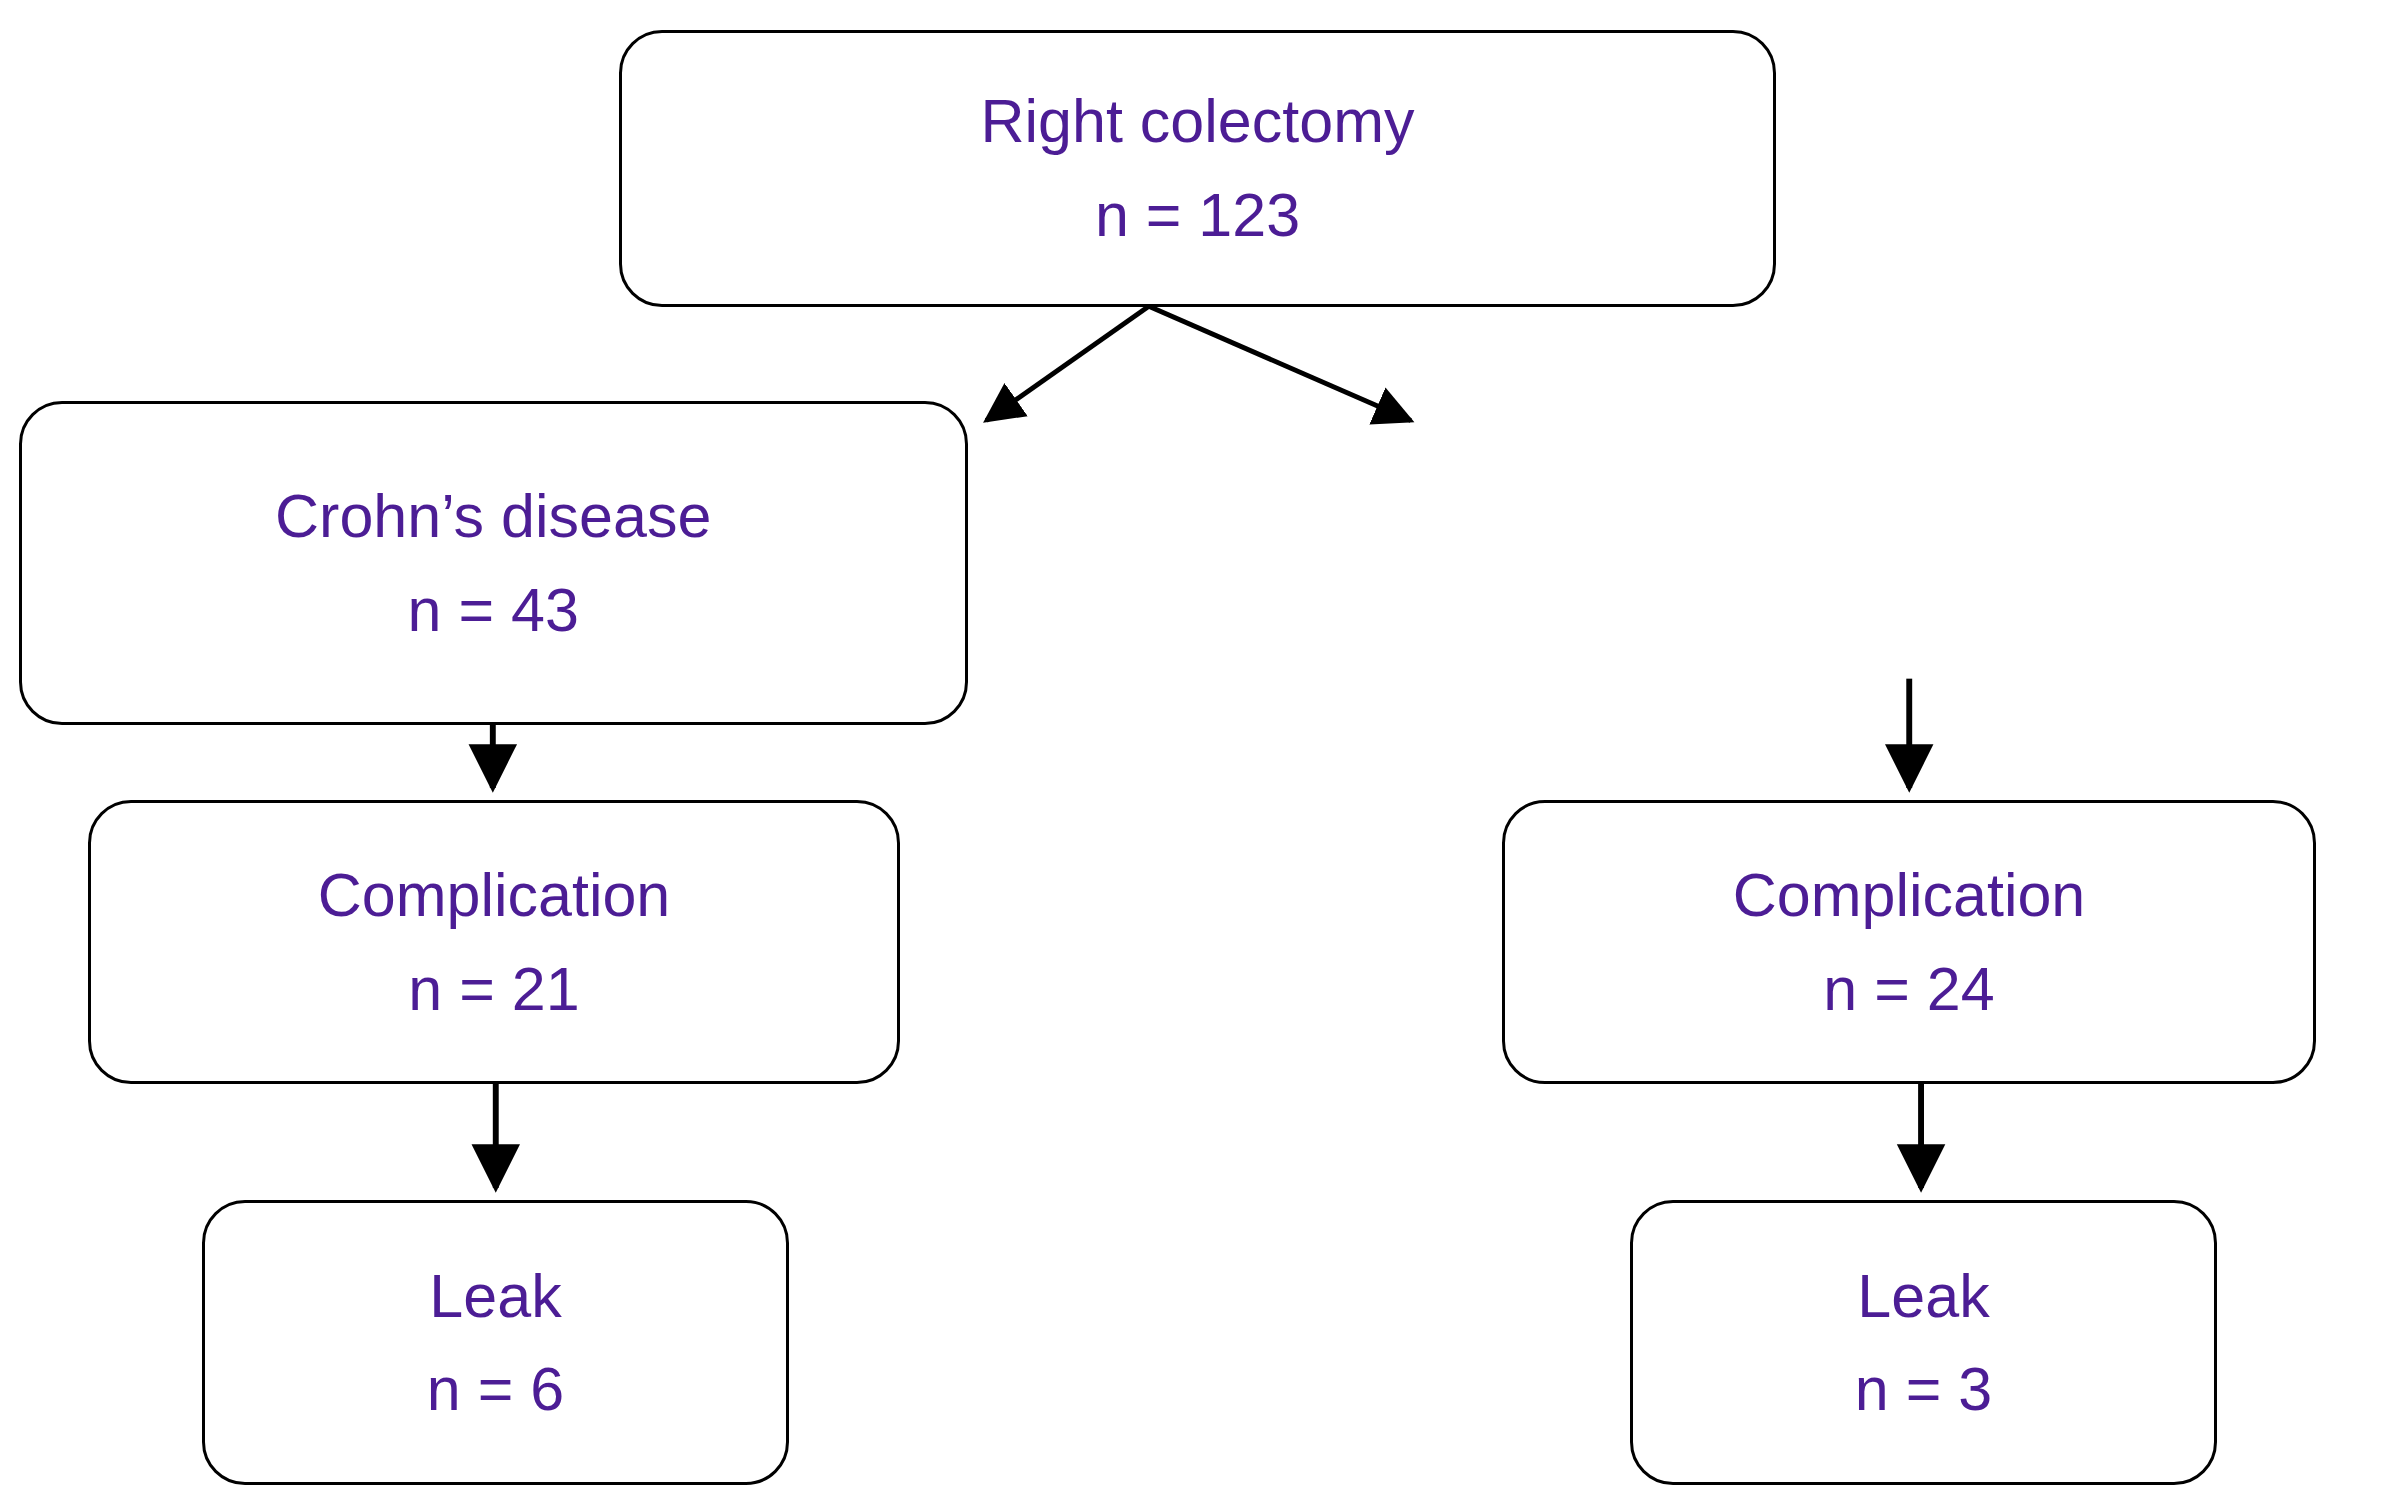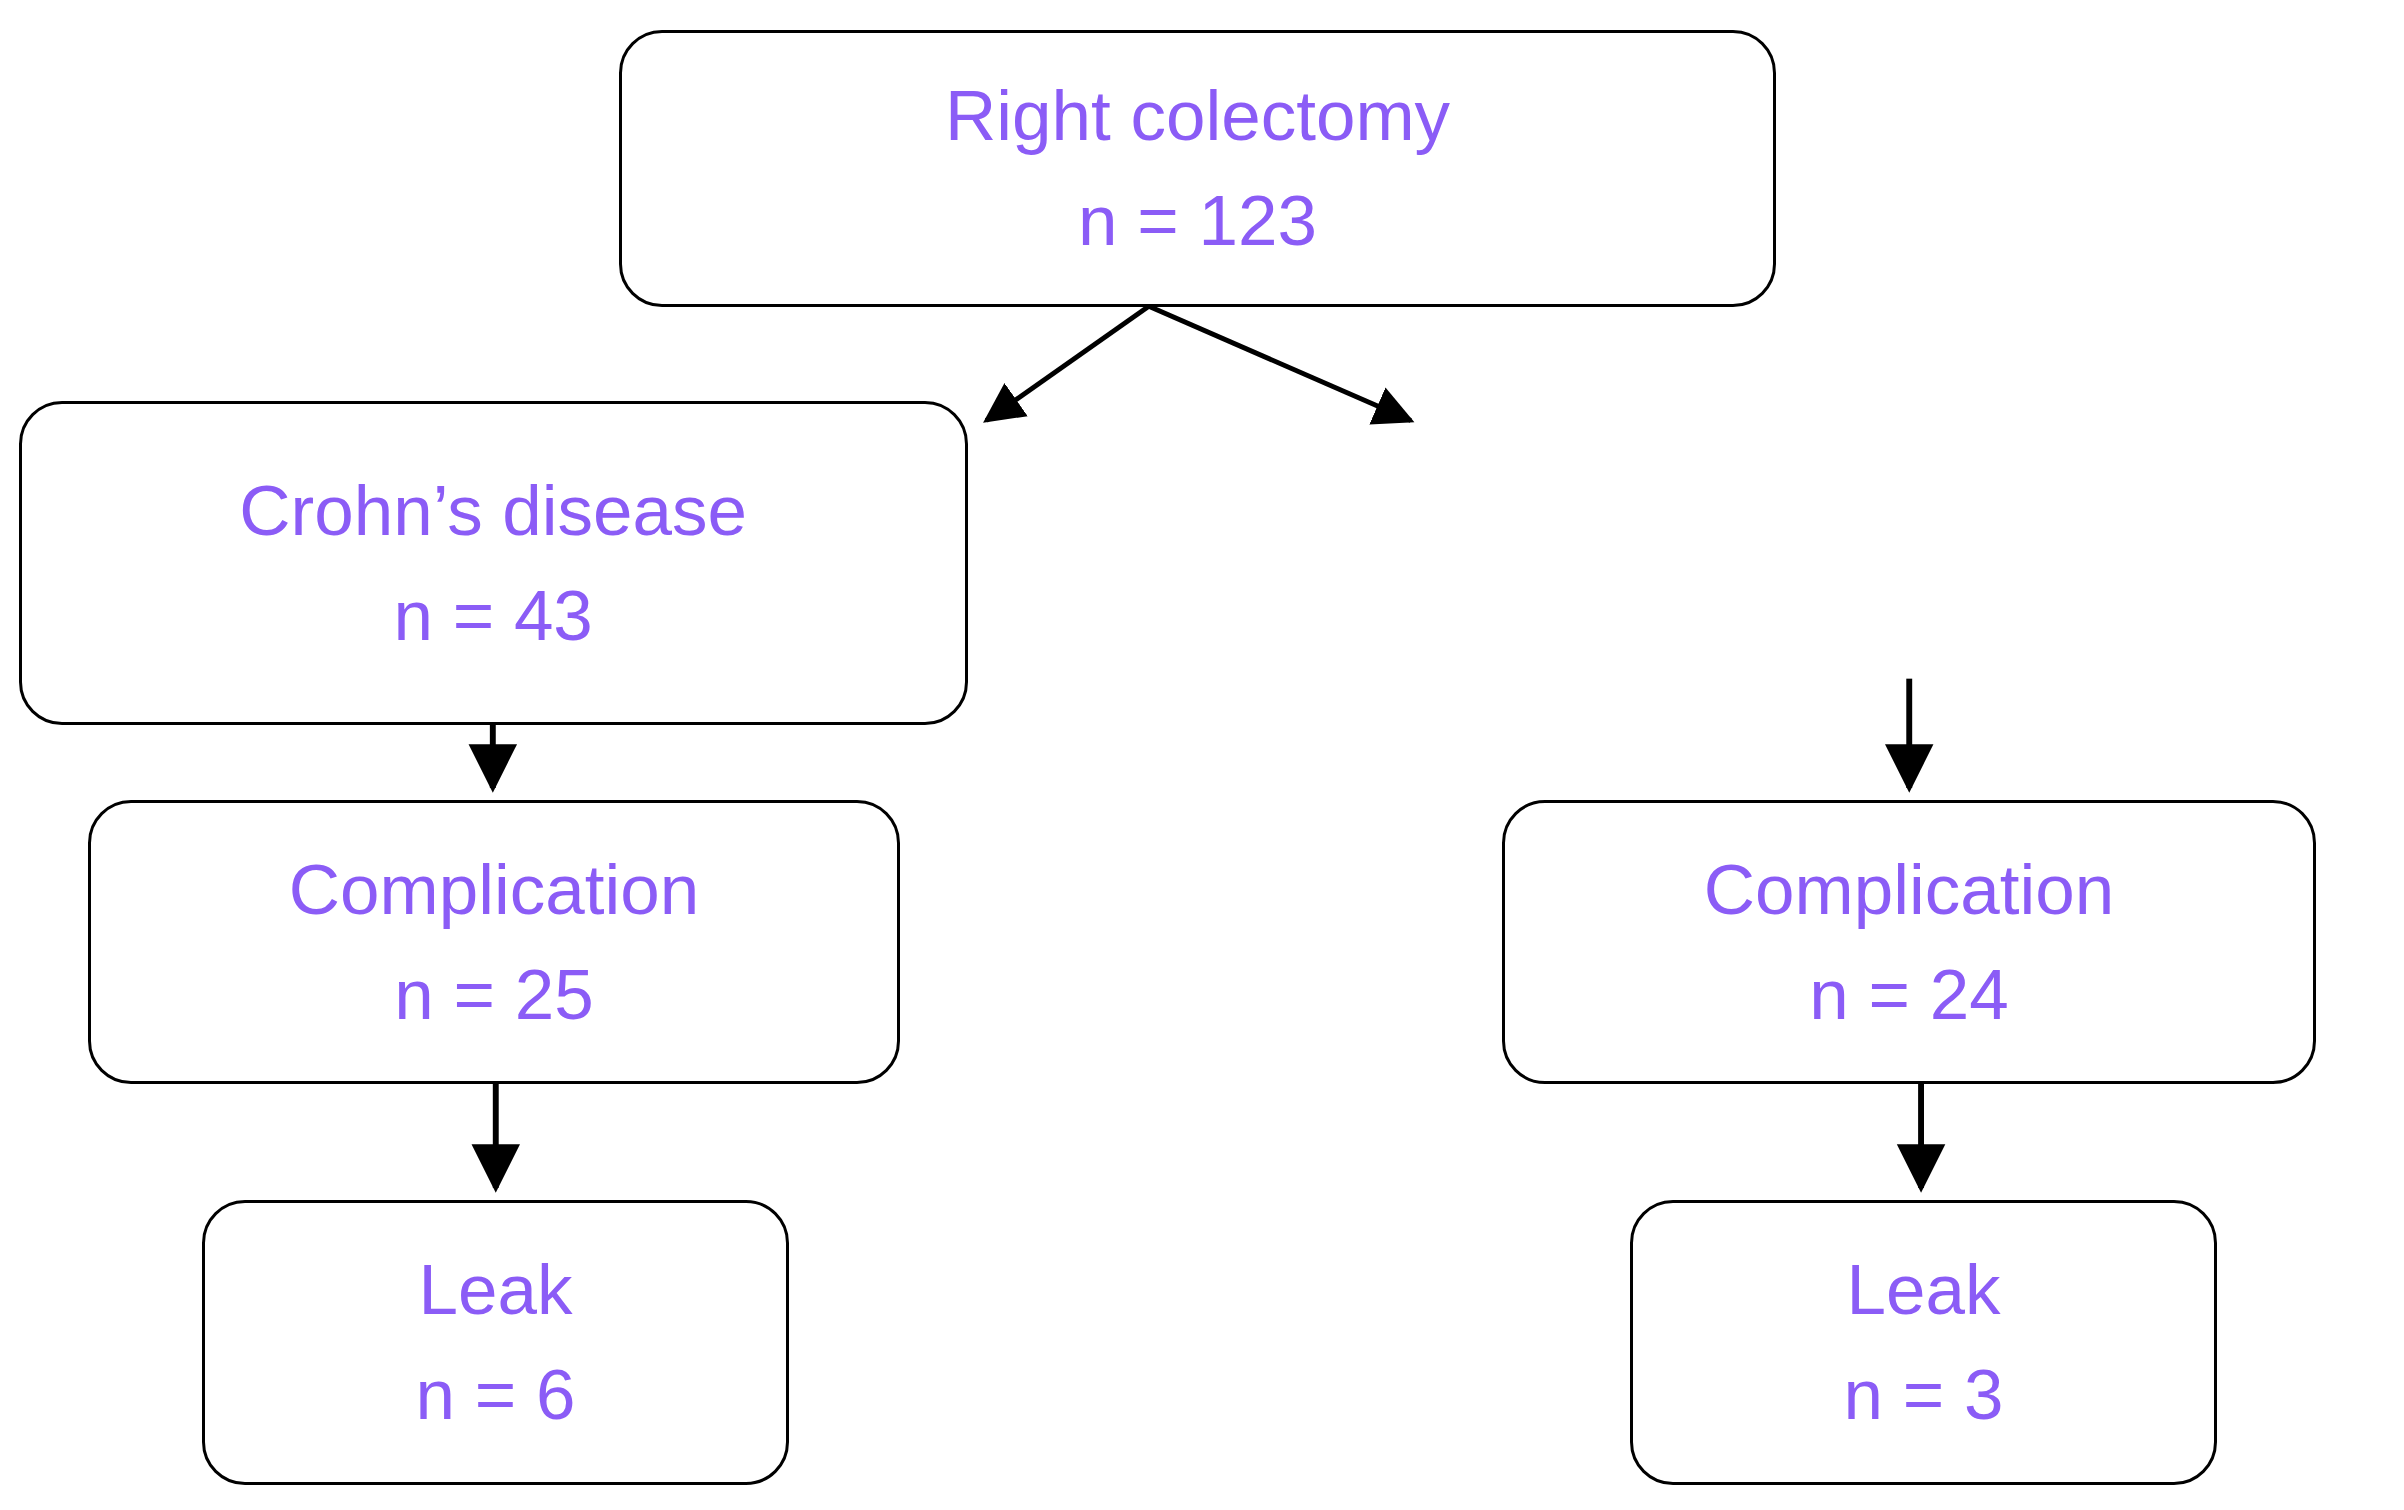--- a/index.html
+++ b/index.html
@@ -29,23 +29,23 @@
     border: 3.9px solid #000000;
     border-radius: 43px;
     display: flex;
     flex-direction: column;
     align-items: center;
     justify-content: center;
     z-index: 2;
   }
   .node-label,
   .node-count {
-    color: #8b5cf6;
+    color: #4c1d95;
     font-family: "Liberation Sans", sans-serif;
-    font-size: 71px;
+    font-size: 61px;
     line-height: 1.12;
     font-weight: 400;
     white-space: nowrap;
     text-align: center;
   }
   .node-count {
     margin-top: 25px;
   }
 
   
@@ -91,21 +91,21 @@
   </div>
 
   <div class="node-box" id="node-crohns">
     <div class="node-label">Crohn’s disease</div>
     <div class="node-count">n = 43</div>
   </div>
 
 
   <div class="node-box" id="node-compl-left">
     <div class="node-label">Complication</div>
-    <div class="node-count">n = 25</div>
+    <div class="node-count">n = 21</div>
   </div>
 
   <div class="node-box" id="node-compl-right">
     <div class="node-label">Complication</div>
     <div class="node-count">n = 24</div>
   </div>
 
   <div class="node-box" id="node-leak-left">
     <div class="node-label">Leak</div>
     <div class="node-count">n = 6</div>

